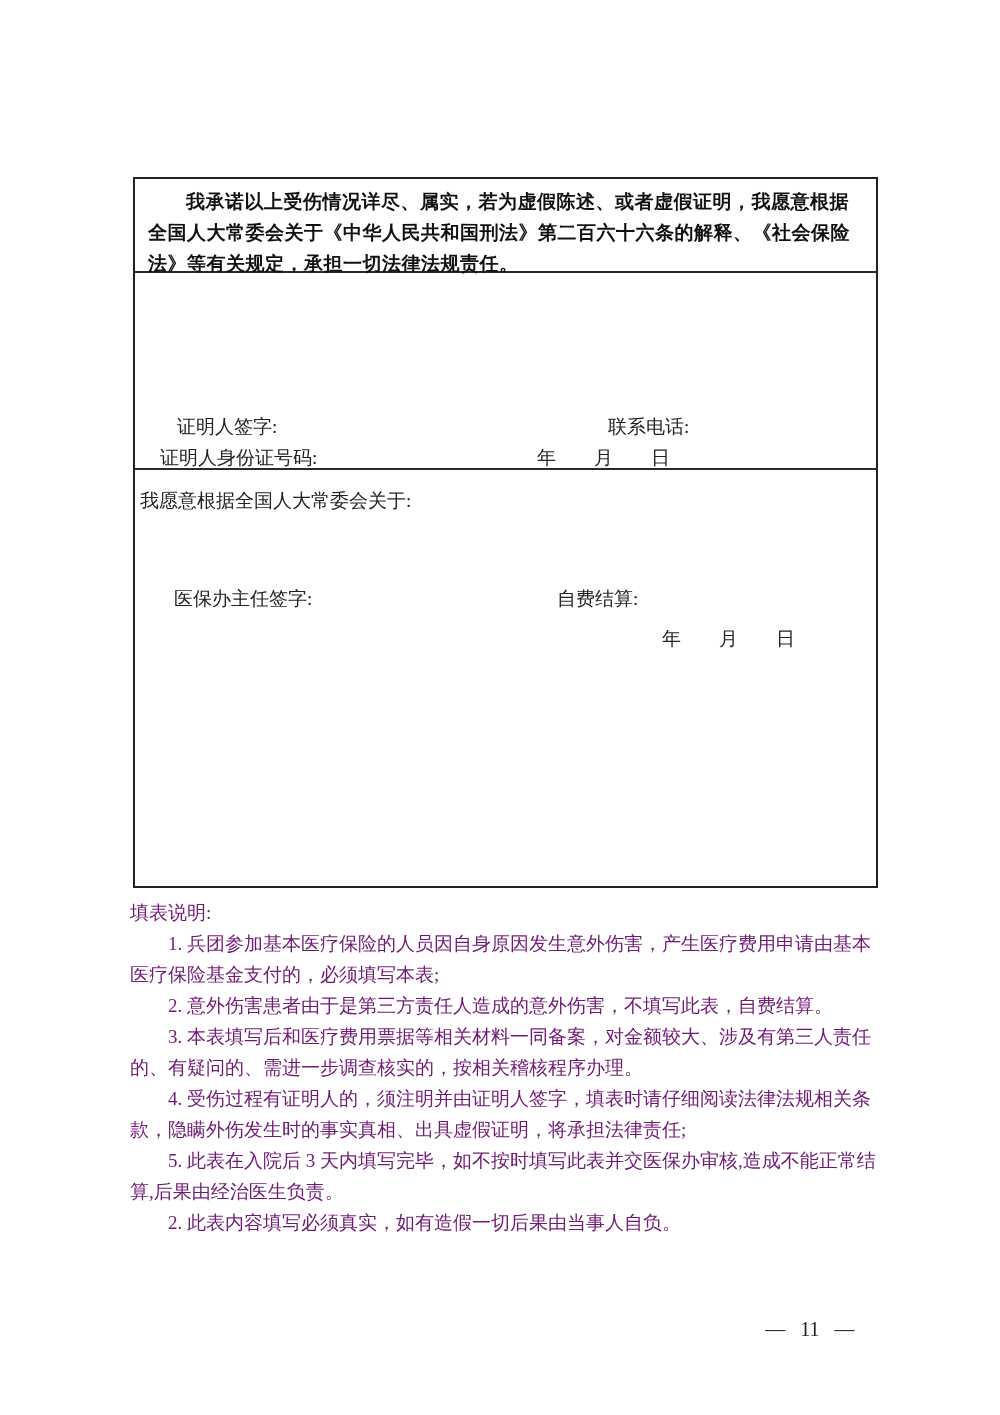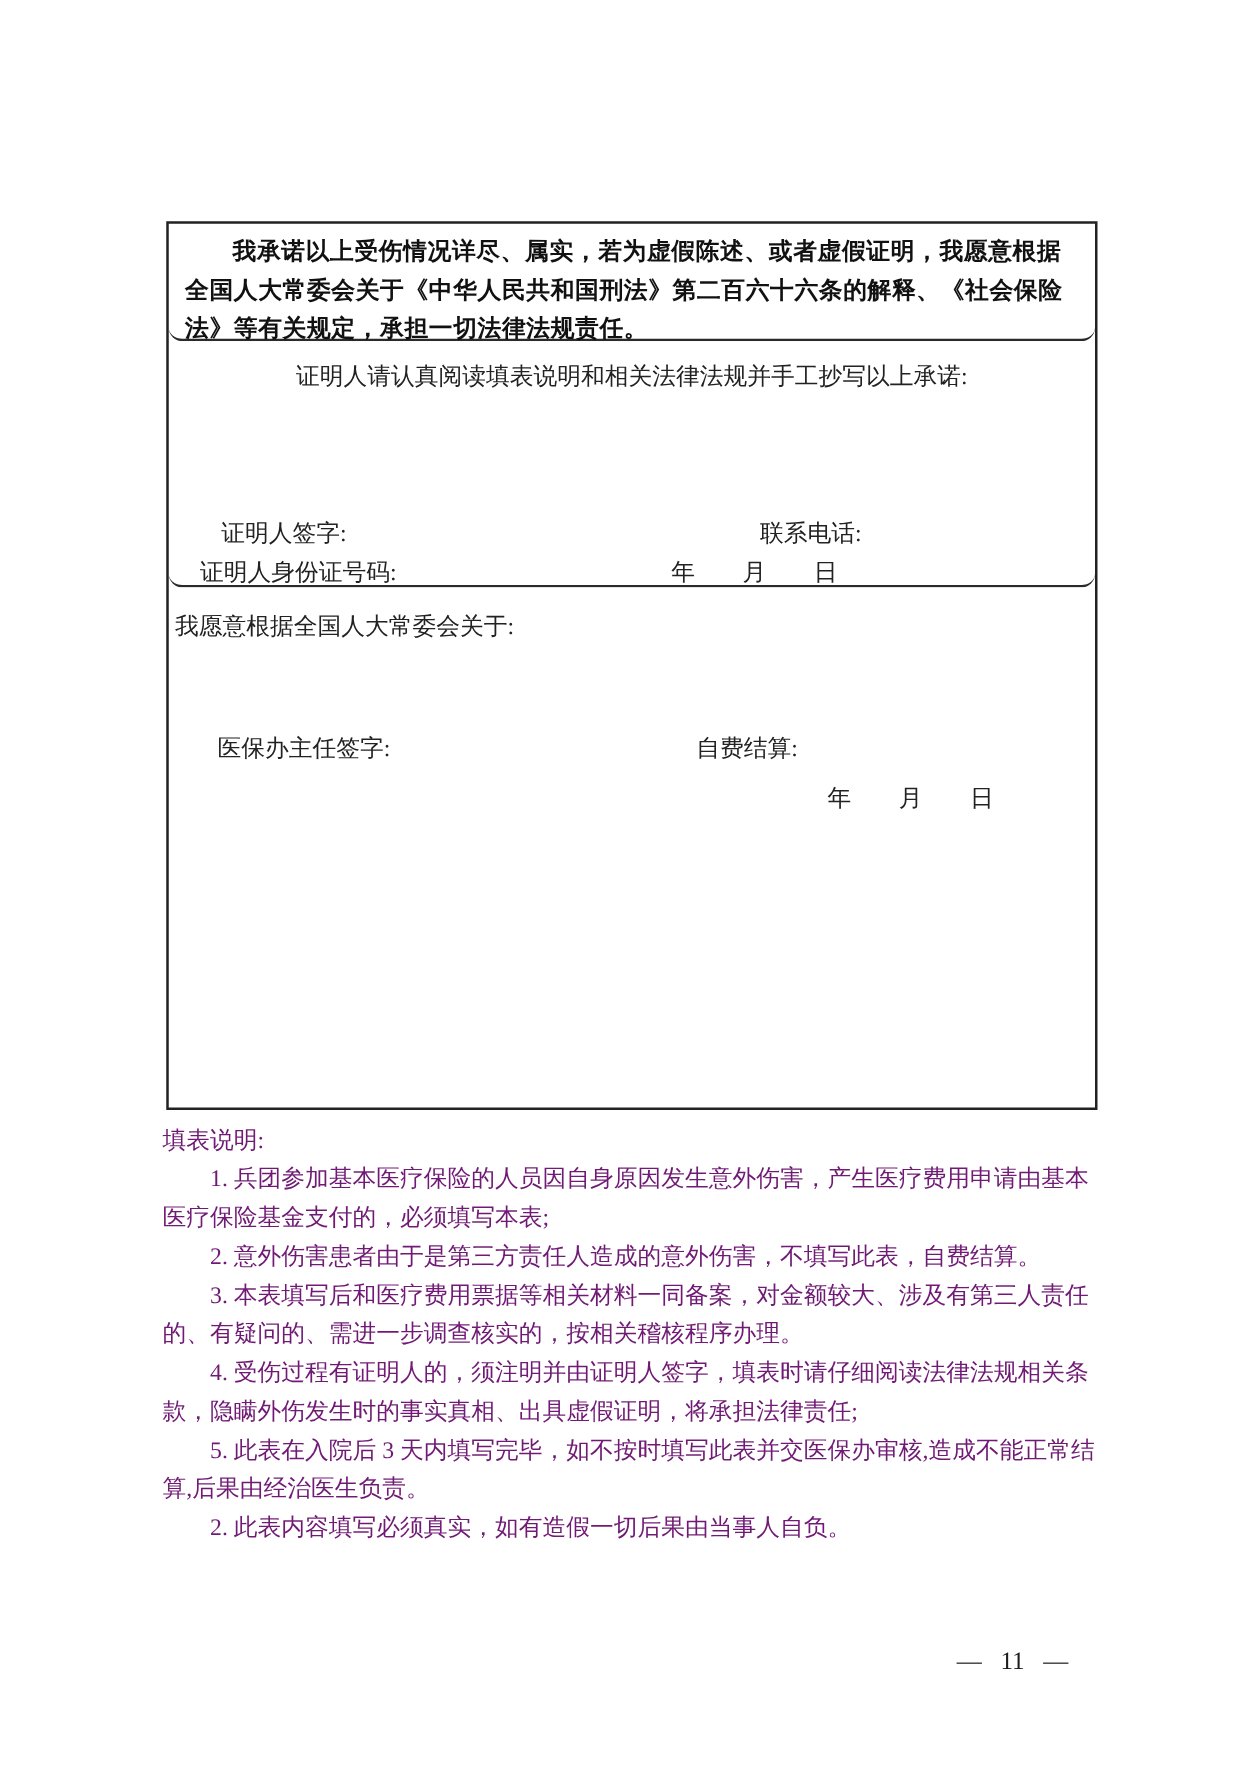--- a/index.html
+++ b/index.html
@@ -21,21 +21,20 @@
     position: absolute;
     left: 133px;
     top: 177px;
     width: 745px;
     height: 711px;
     border: 2px solid #222222;
   }
   .section {
     position: relative;
     width: 100%;
-    border-radius: 11px;
   }
   .sec-divider { border-bottom: 2px solid #2a2a2a; }
   .sec-1 { height: 94px; }
   .sec-2 { height: 232px; }
   .sec-3 { height: 197px; }
   .sec-4 { height: 182px; }
   .commitment {
     padding: 7px 12px 0 13px;
     font-size: 19px;
     line-height: 31px;
@@ -86,21 +85,20 @@
 <div class="page">
 
   <div class="form-box">
 
     <div class="section sec-1 sec-divider">
       <p class="commitment">我承诺以上受伤情况详尽、属实，若为虚假陈述、或者虚假证明，我愿意根据全国人大常委会关于《中华人民共和国刑法》第二百六十六条的解释、《社会保险法》等有关规定，承担一切法律法规责任。</p>
     </div>
 
 
     <div class="section sec-3 sec-divider">
-      <div class="center-instruction" style="top:15px">证明人请认真阅读填表说明和相关法律法规并手工抄写以上承诺:</div>
       <div class="abs-label" style="left:42px; top:141px">证明人签字:</div>
       <div class="abs-label" style="left:473px; top:141px">联系电话:</div>
       <div class="abs-label" style="left:25px; top:172px">证明人身份证号码:</div>
       <div class="abs-label" style="left:402px; top:172px">年　　月　　日</div>
     </div>
 
     <div class="section sec-4">
       <div class="abs-label" style="left:5px; top:18px">我愿意根据全国人大常委会关于:</div>
       <div class="abs-label" style="left:39px; top:116px">医保办主任签字:</div>
       <div class="abs-label" style="left:422px; top:116px">自费结算:</div>

